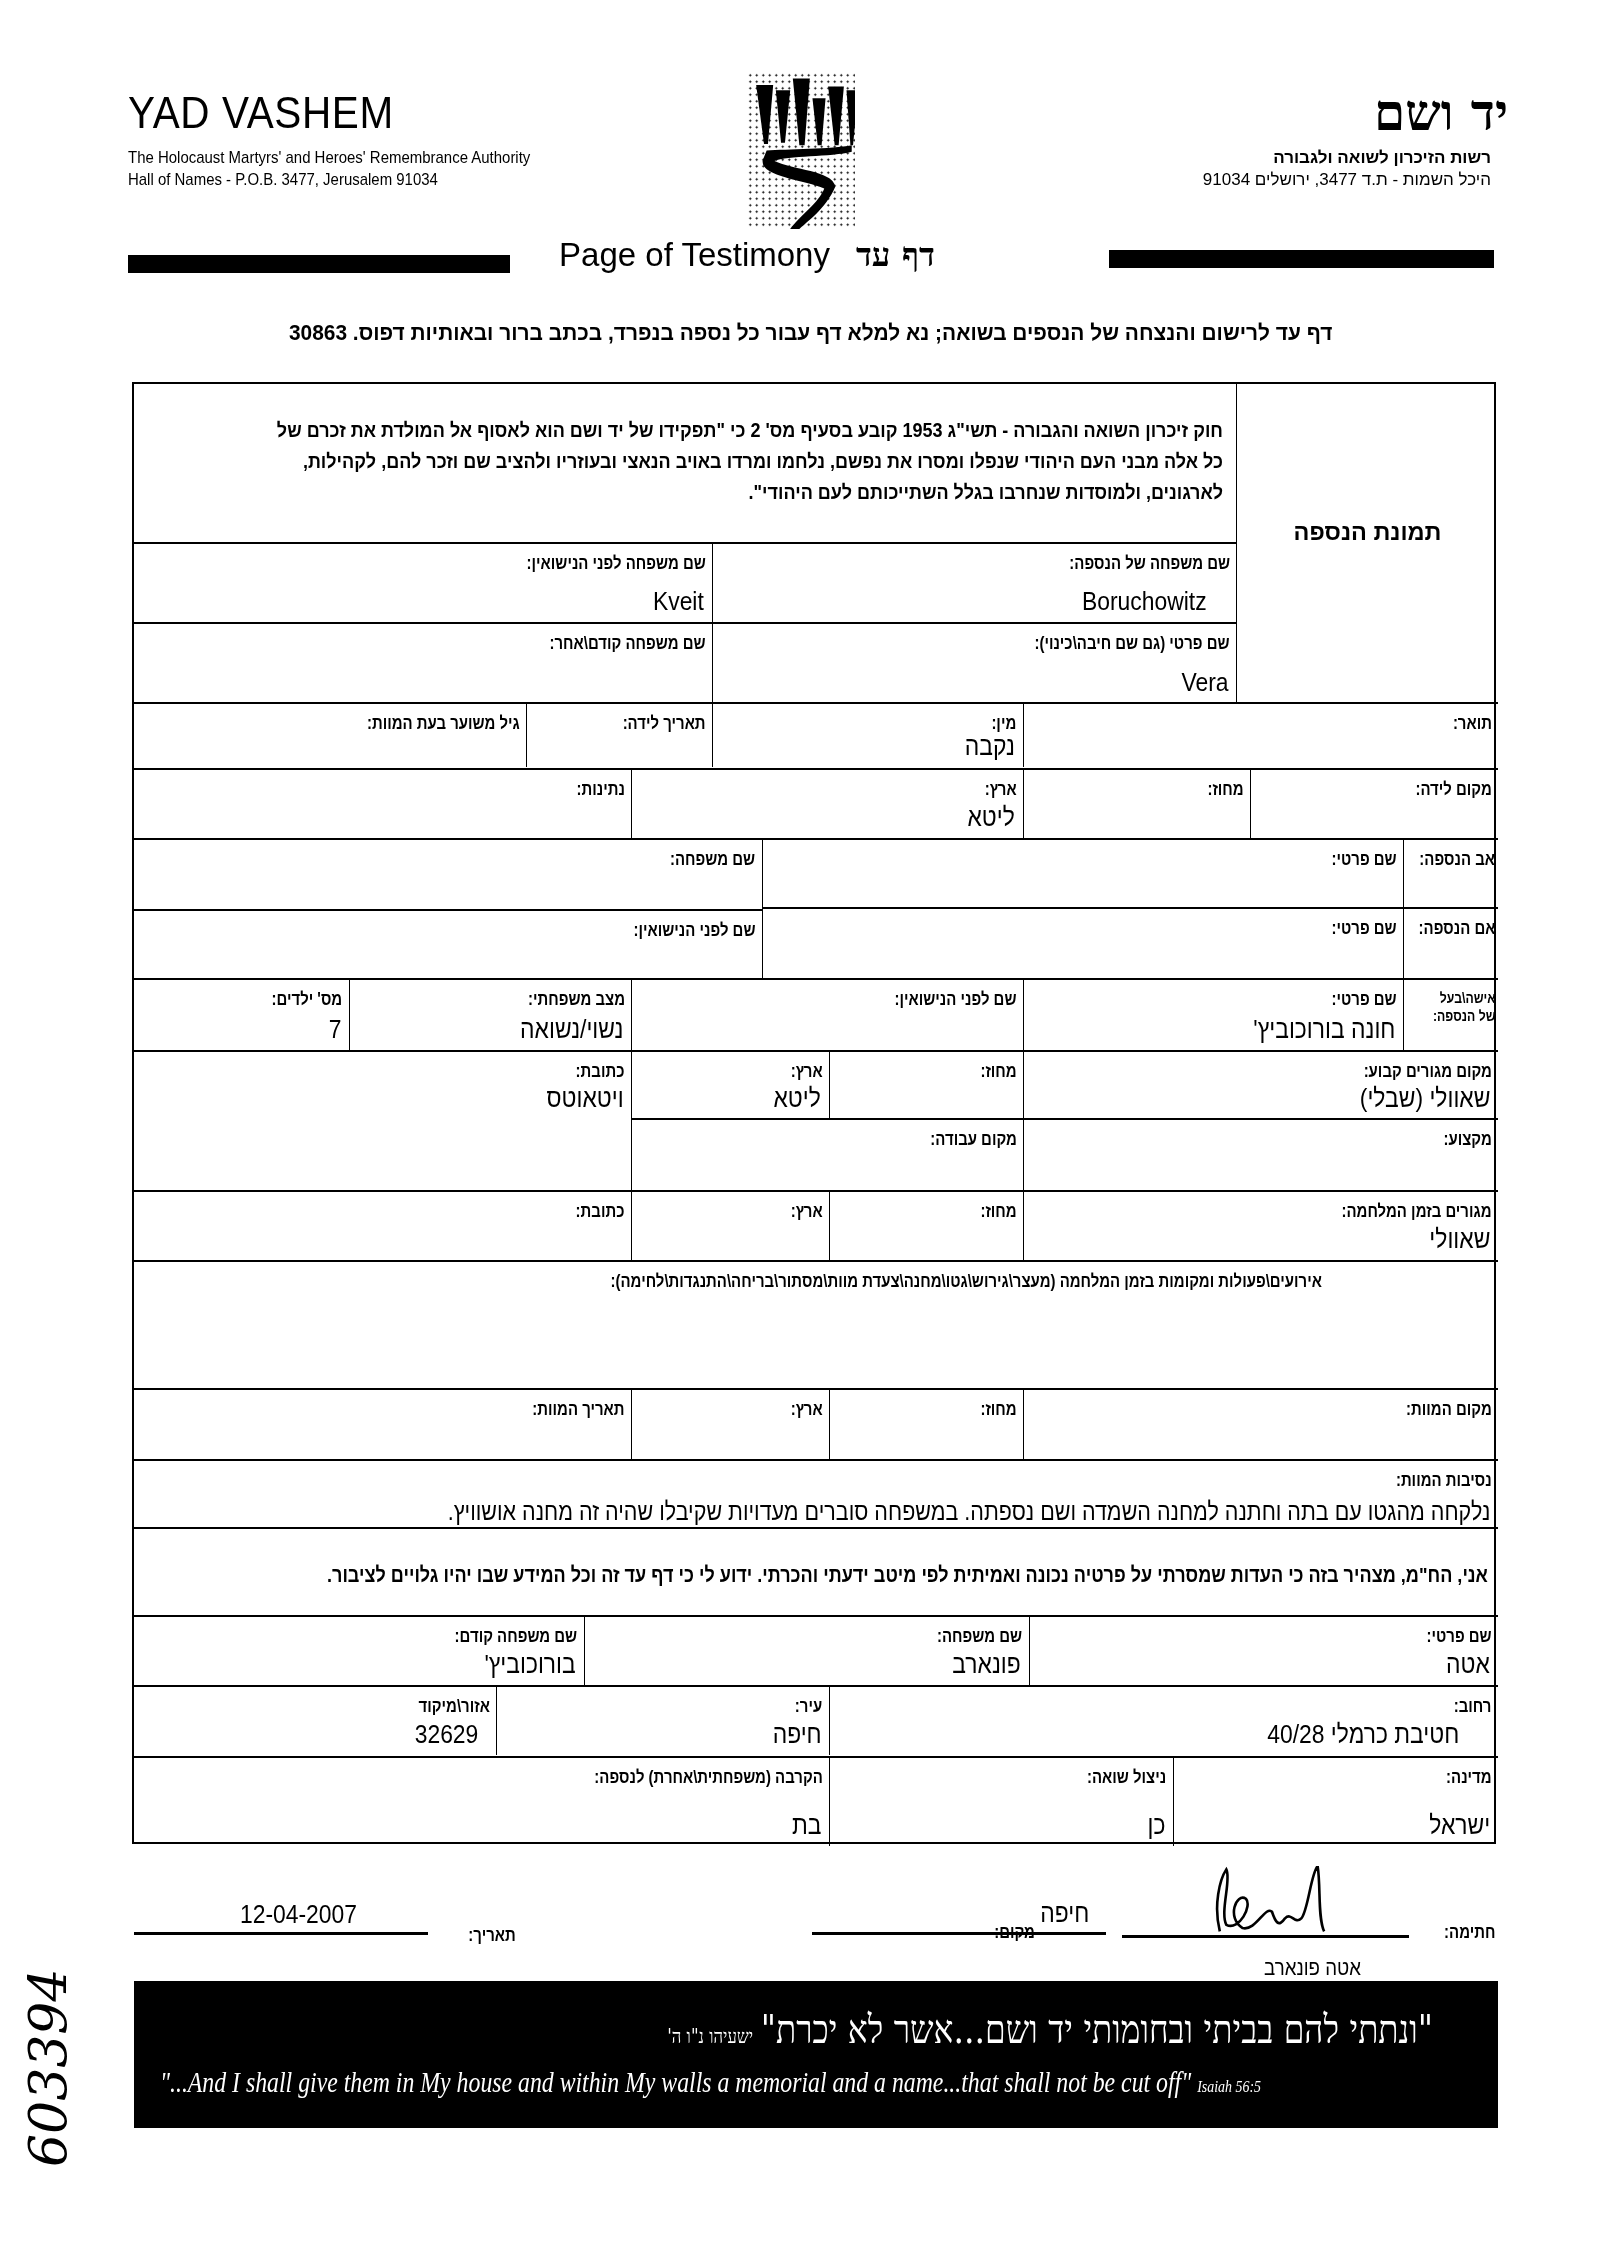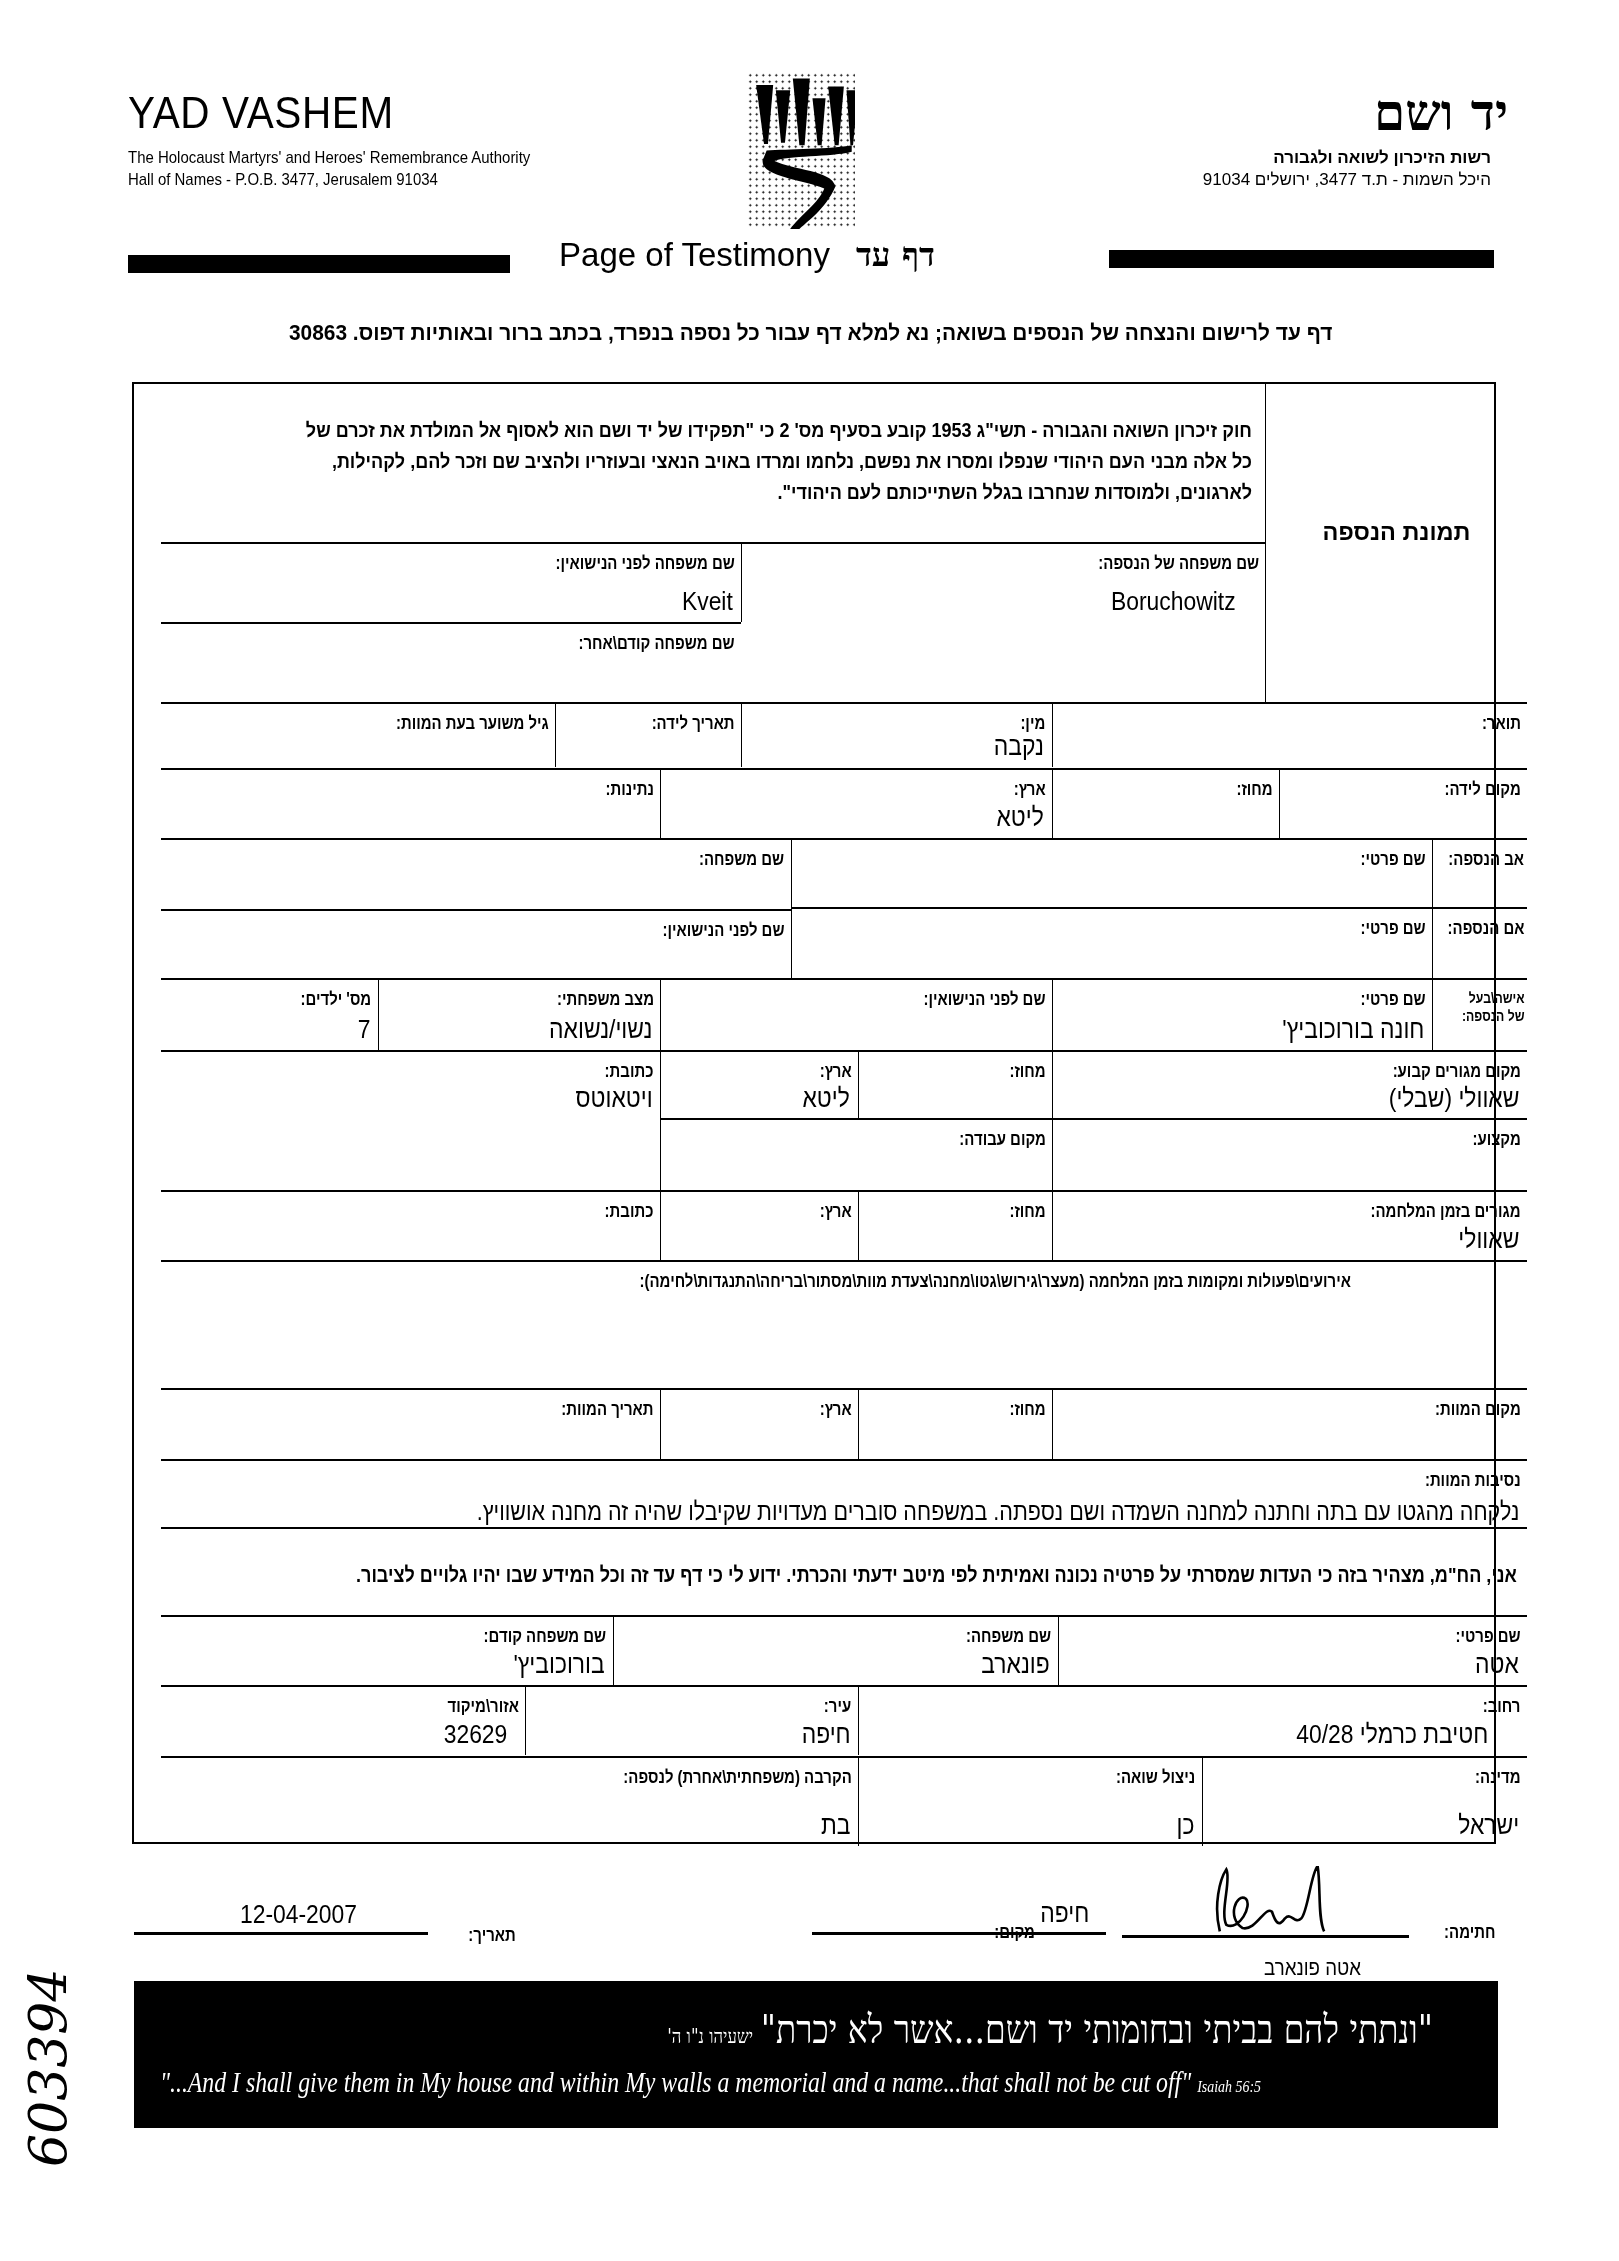--- a/index.html
+++ b/index.html
@@ -16,21 +16,21 @@
   .logo svg { width: 100%; height: 100%; }
 
   .bar { height: 18px; background: #000; top: 255px; }
   .title { left: 0; width: 1494px; top: 238px; text-align: center; font-size: 33px; line-height: 1; }
   .title .he { font-family: "DejaVu Serif", serif; font-weight: bold; margin-left: 26px; }
 
   .instr { right: 287px; top: 320px; font-size: 22px; direction: rtl; font-weight: bold; transform: scaleX(0.95); transform-origin: right; white-space: nowrap; }
 
   
   .form { left: 132px; top: 382px; width: 1364px; height: 1462px; border: 2px solid #000; }
-  .cell { position: absolute; border-left: 1.3px solid #000; border-top: 2px solid #000; direction: rtl; margin-left: 29px; }
+  .cell { position: absolute; border-left: 1.3px solid #000; border-top: 2px solid #000; direction: rtl; }
   .lbl { position: absolute; right: 6.5px; top: 9px; font-size: 17.6px; font-weight: bold; white-space: nowrap; transform: scaleX(0.85); transform-origin: right; }
   .val { position: absolute; right: 7.8px; bottom: 5.2px; font-size: 26px; white-space: nowrap; transform: scaleX(0.88); transform-origin: right; }
   .val.en { font-family: "Liberation Sans", sans-serif; }
   .law { position: absolute; right: 13px; top: 33px; width: 1064px; font-size: 19.6px; line-height: 31px; direction: rtl; font-weight: bold; transform: scaleX(0.92); transform-origin: right; }
   .law b { font-weight: 900; }
   .photo-lbl { position: absolute; left: 0; right: 0; top: 137px; text-align: center; font-size: 23.5px; font-weight: bold; }
   .decl { position: absolute; right: 10.4px; top: 34px; font-size: 21px; font-weight: bold; white-space: nowrap; transform: scaleX(0.86); transform-origin: right; }
   .cause { position: absolute; right: 7.8px; bottom: 11.7px; font-size: 25px; white-space: nowrap; transform: scaleX(0.86); transform-origin: right; }
 
   
@@ -96,20 +96,24 @@
 
   <div class="cell" style="left:578px;top:158px;width:524px;height:80px">
     <span class="lbl">שם משפחה של הנספה:</span>
     <span class="val en" style="right:29px">Boruchowitz</span>
   </div>
   <div class="cell" style="left:-2px;top:158px;width:580px;height:80px;border-left:none">
     <span class="lbl">שם משפחה לפני הנישואין:</span>
     <span class="val en">Kveit</span>
   </div>
 
+  <div class="cell" style="left:578px;top:238px;width:524px;height:81px">
+    <span class="lbl">שם פרטי (גם שם חיבה\כינוי):</span>
+    <span class="val en">Vera</span>
+  </div>
   <div class="cell" style="left:-2px;top:238px;width:580px;height:81px;border-left:none">
     <span class="lbl">שם משפחה קודם\אחר:</span>
     <span class="val"></span>
   </div>
 
   <div class="cell" style="left:889px;top:318px;width:475px;height:65px">
     <span class="lbl">תואר:</span>
     <span class="val"></span>
   </div>
   <div class="cell" style="left:578px;top:318px;width:311px;height:65px">

